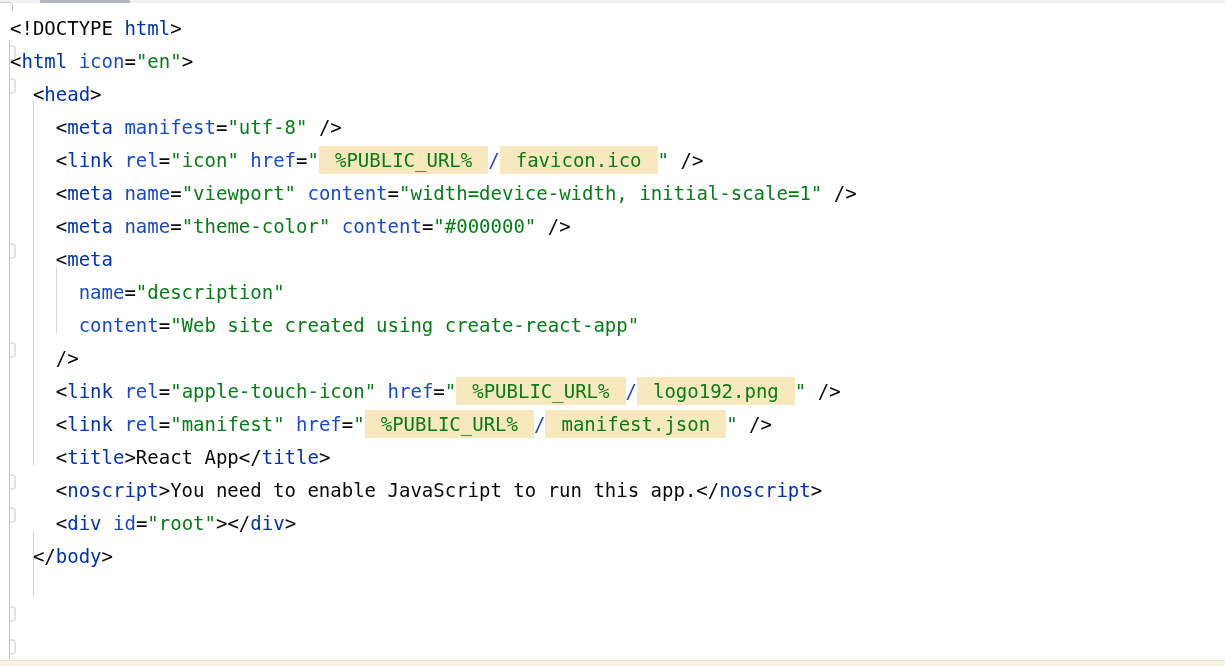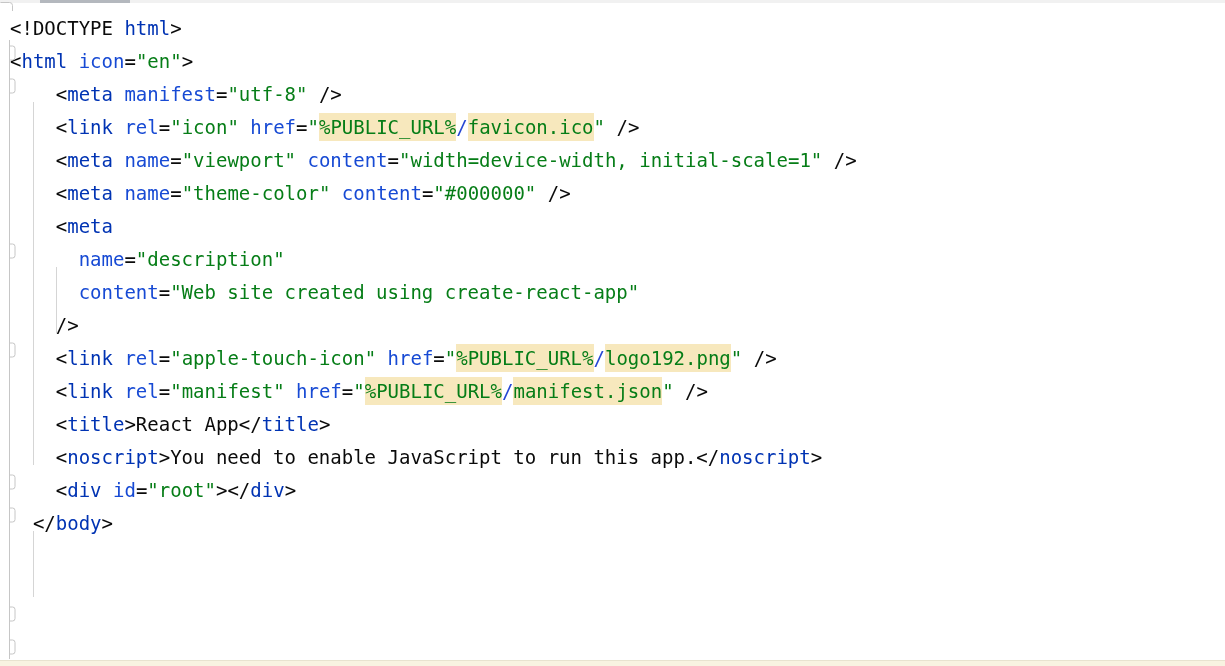--- a/index.html
+++ b/index.html
@@ -29,21 +29,21 @@
     white-space: pre;
     padding-left: 10px;
   }
   .tok-pl   { color: var(--plain); }
   .tok-tag  { color: var(--tag); }
   .tok-attr { color: var(--attribute); }
   .tok-str  { color: var(--string); }
   .tok-frag {
     color: var(--fragment-text);
     background: var(--fragment-background);
-    padding: 3px 0;
+    padding: 3px 16px;
   }
   .tok-sep  { color: var(--path-separator); }
 
   .indent-guide {
     position: absolute;
     width: 1px;
     background: var(--indent-guide);
   }
   #guide-head  { left: 33px; top: 102px; height: 363px; }
   #guide-body  { left: 33px; top: 531px; height: 66px;  }
@@ -92,20 +92,21 @@
     <div id="top-scrollbar-thumb"></div>
   </div>
 
   <div class="indent-guide" id="guide-head"></div>
   <div class="indent-guide" id="guide-body"></div>
   <div class="indent-guide" id="guide-meta"></div>
 
   <div id="code-lines">
       <div class="line"><span class="tok-pl">&lt;!DOCTYPE </span><span class="tok-tag">html</span><span class="tok-pl">&gt;</span></div>
       <div class="line"><span class="tok-pl">&lt;</span><span class="tok-tag">html</span><span class="tok-pl"> </span><span class="tok-attr">icon</span><span class="tok-pl">=</span><span class="tok-str">"en"</span><span class="tok-pl">&gt;</span></div>
+      <div class="line"><span class="tok-pl">  &lt;</span><span class="tok-tag">head</span><span class="tok-pl">&gt;</span></div>
       <div class="line"><span class="tok-pl">    &lt;</span><span class="tok-tag">meta</span><span class="tok-pl"> </span><span class="tok-attr">manifest</span><span class="tok-pl">=</span><span class="tok-str">"utf-8"</span><span class="tok-pl"> /&gt;</span></div>
       <div class="line"><span class="tok-pl">    &lt;</span><span class="tok-tag">link</span><span class="tok-pl"> </span><span class="tok-attr">rel</span><span class="tok-pl">=</span><span class="tok-str">"icon"</span><span class="tok-pl"> </span><span class="tok-attr">href</span><span class="tok-pl">=</span><span class="tok-str">"</span><span class="tok-frag">%PUBLIC_URL%</span><span class="tok-sep">/</span><span class="tok-frag">favicon.ico</span><span class="tok-str">"</span><span class="tok-pl"> /&gt;</span></div>
       <div class="line"><span class="tok-pl">    &lt;</span><span class="tok-tag">meta</span><span class="tok-pl"> </span><span class="tok-attr">name</span><span class="tok-pl">=</span><span class="tok-str">"viewport"</span><span class="tok-pl"> </span><span class="tok-attr">content</span><span class="tok-pl">=</span><span class="tok-str">"width=device-width, initial-scale=1"</span><span class="tok-pl"> /&gt;</span></div>
       <div class="line"><span class="tok-pl">    &lt;</span><span class="tok-tag">meta</span><span class="tok-pl"> </span><span class="tok-attr">name</span><span class="tok-pl">=</span><span class="tok-str">"theme-color"</span><span class="tok-pl"> </span><span class="tok-attr">content</span><span class="tok-pl">=</span><span class="tok-str">"#000000"</span><span class="tok-pl"> /&gt;</span></div>
       <div class="line"><span class="tok-pl">    &lt;</span><span class="tok-tag">meta</span></div>
       <div class="line"><span class="tok-pl">      </span><span class="tok-attr">name</span><span class="tok-pl">=</span><span class="tok-str">"description"</span></div>
       <div class="line"><span class="tok-pl">      </span><span class="tok-attr">content</span><span class="tok-pl">=</span><span class="tok-str">"Web site created using create-react-app"</span></div>
       <div class="line"><span class="tok-pl">    /&gt;</span></div>
       <div class="line"><span class="tok-pl">    &lt;</span><span class="tok-tag">link</span><span class="tok-pl"> </span><span class="tok-attr">rel</span><span class="tok-pl">=</span><span class="tok-str">"apple-touch-icon"</span><span class="tok-pl"> </span><span class="tok-attr">href</span><span class="tok-pl">=</span><span class="tok-str">"</span><span class="tok-frag">%PUBLIC_URL%</span><span class="tok-sep">/</span><span class="tok-frag">logo192.png</span><span class="tok-str">"</span><span class="tok-pl"> /&gt;</span></div>
       <div class="line"><span class="tok-pl">    &lt;</span><span class="tok-tag">link</span><span class="tok-pl"> </span><span class="tok-attr">rel</span><span class="tok-pl">=</span><span class="tok-str">"manifest"</span><span class="tok-pl"> </span><span class="tok-attr">href</span><span class="tok-pl">=</span><span class="tok-str">"</span><span class="tok-frag">%PUBLIC_URL%</span><span class="tok-sep">/</span><span class="tok-frag">manifest.json</span><span class="tok-str">"</span><span class="tok-pl"> /&gt;</span></div>

